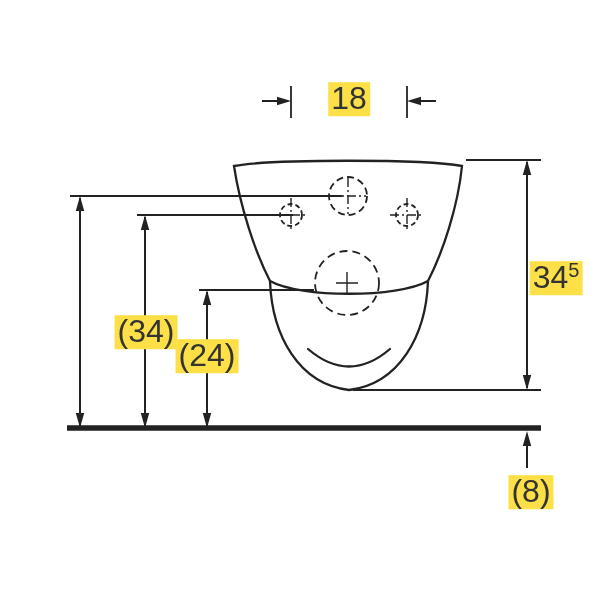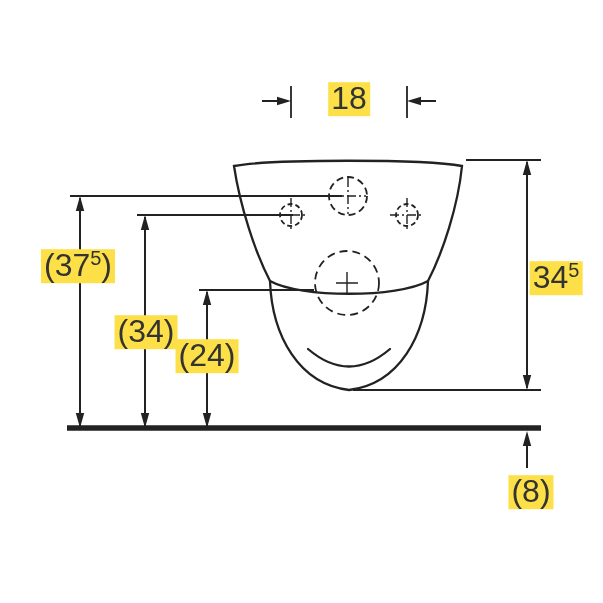--- a/index.html
+++ b/index.html
@@ -108,23 +108,20 @@
       <line x1="527" y1="434" x2="527" y2="468" stroke-width="2"></line>
       <polygon points="527,431 522.8,446 531.2,446" stroke="none"></polygon>
     </g>
 
   </svg>
 
   <div class="dim-label" style="left:349px; top:99px;">
     <span>18</span>
   </div>
 
-  <div class="dim-label" style="left:78px; top:266px;">
-    <span>(37</span><sup>5</sup><span>)</span>
-  </div>
 
   <div class="dim-label" style="left:146px; top:332px;">
     <span>(34)</span>
   </div>
 
   <div class="dim-label" style="left:207px; top:356px;text-align:right;">
     <span>(24)</span>
   </div>
 
   <div class="dim-label" style="left:556px; top:278px;">

